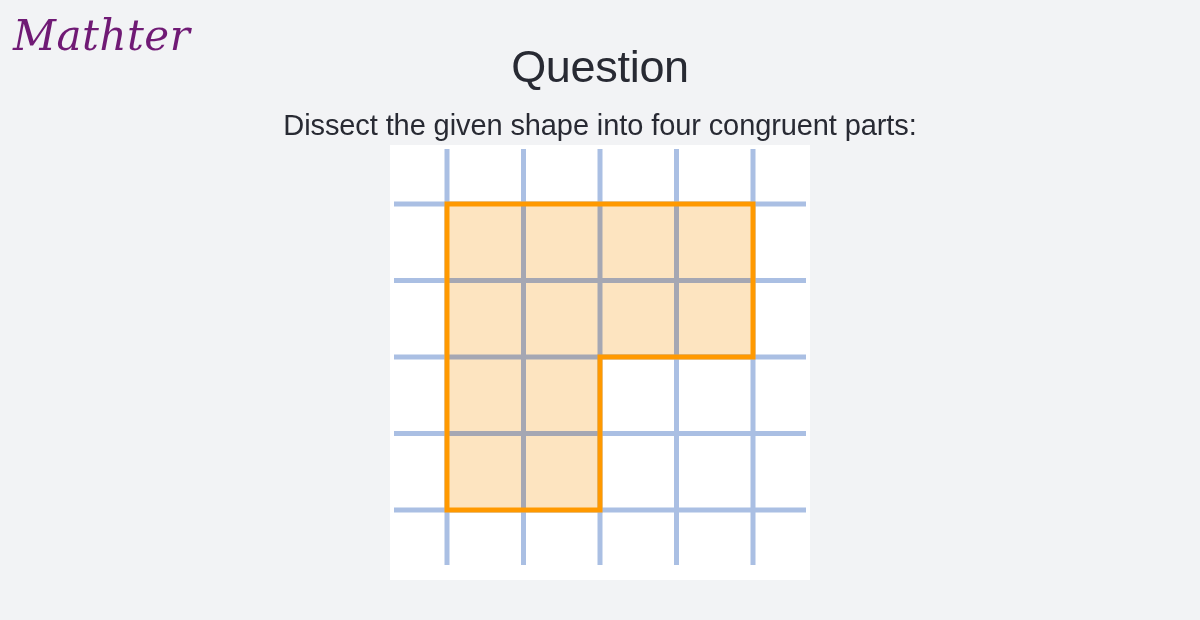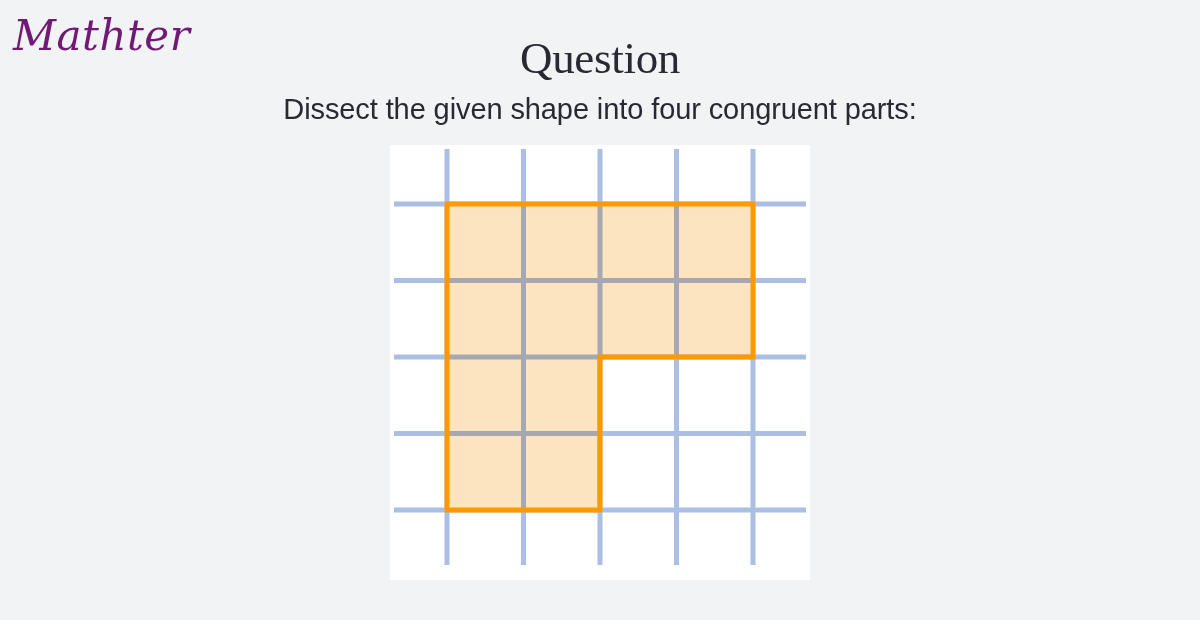--- a/index.html
+++ b/index.html
@@ -33,27 +33,27 @@
 
   
   #question-header {
     position: absolute;
     left: 0;
     top: 26px;
     width: 1200px;
     text-align: center;
   }
   #page-title {
-    font-family: Liberation Serif, serif;
+    font-family: Liberation Sans, sans-serif;
     font-size: 45px;
     font-weight: 400;
     color: #282a33;
     line-height: 1.1;
     letter-spacing: -0.3px;
-    margin: 8px;
+    margin: 16px;
   }
   #question-prompt {
     font-family: "Liberation Sans", sans-serif;
     font-size: 29px;
     font-weight: 400;
     color: #282a33;
     line-height: 1.2;
     letter-spacing: -0.1px;
     margin: 7px 0 0 0;
   }

